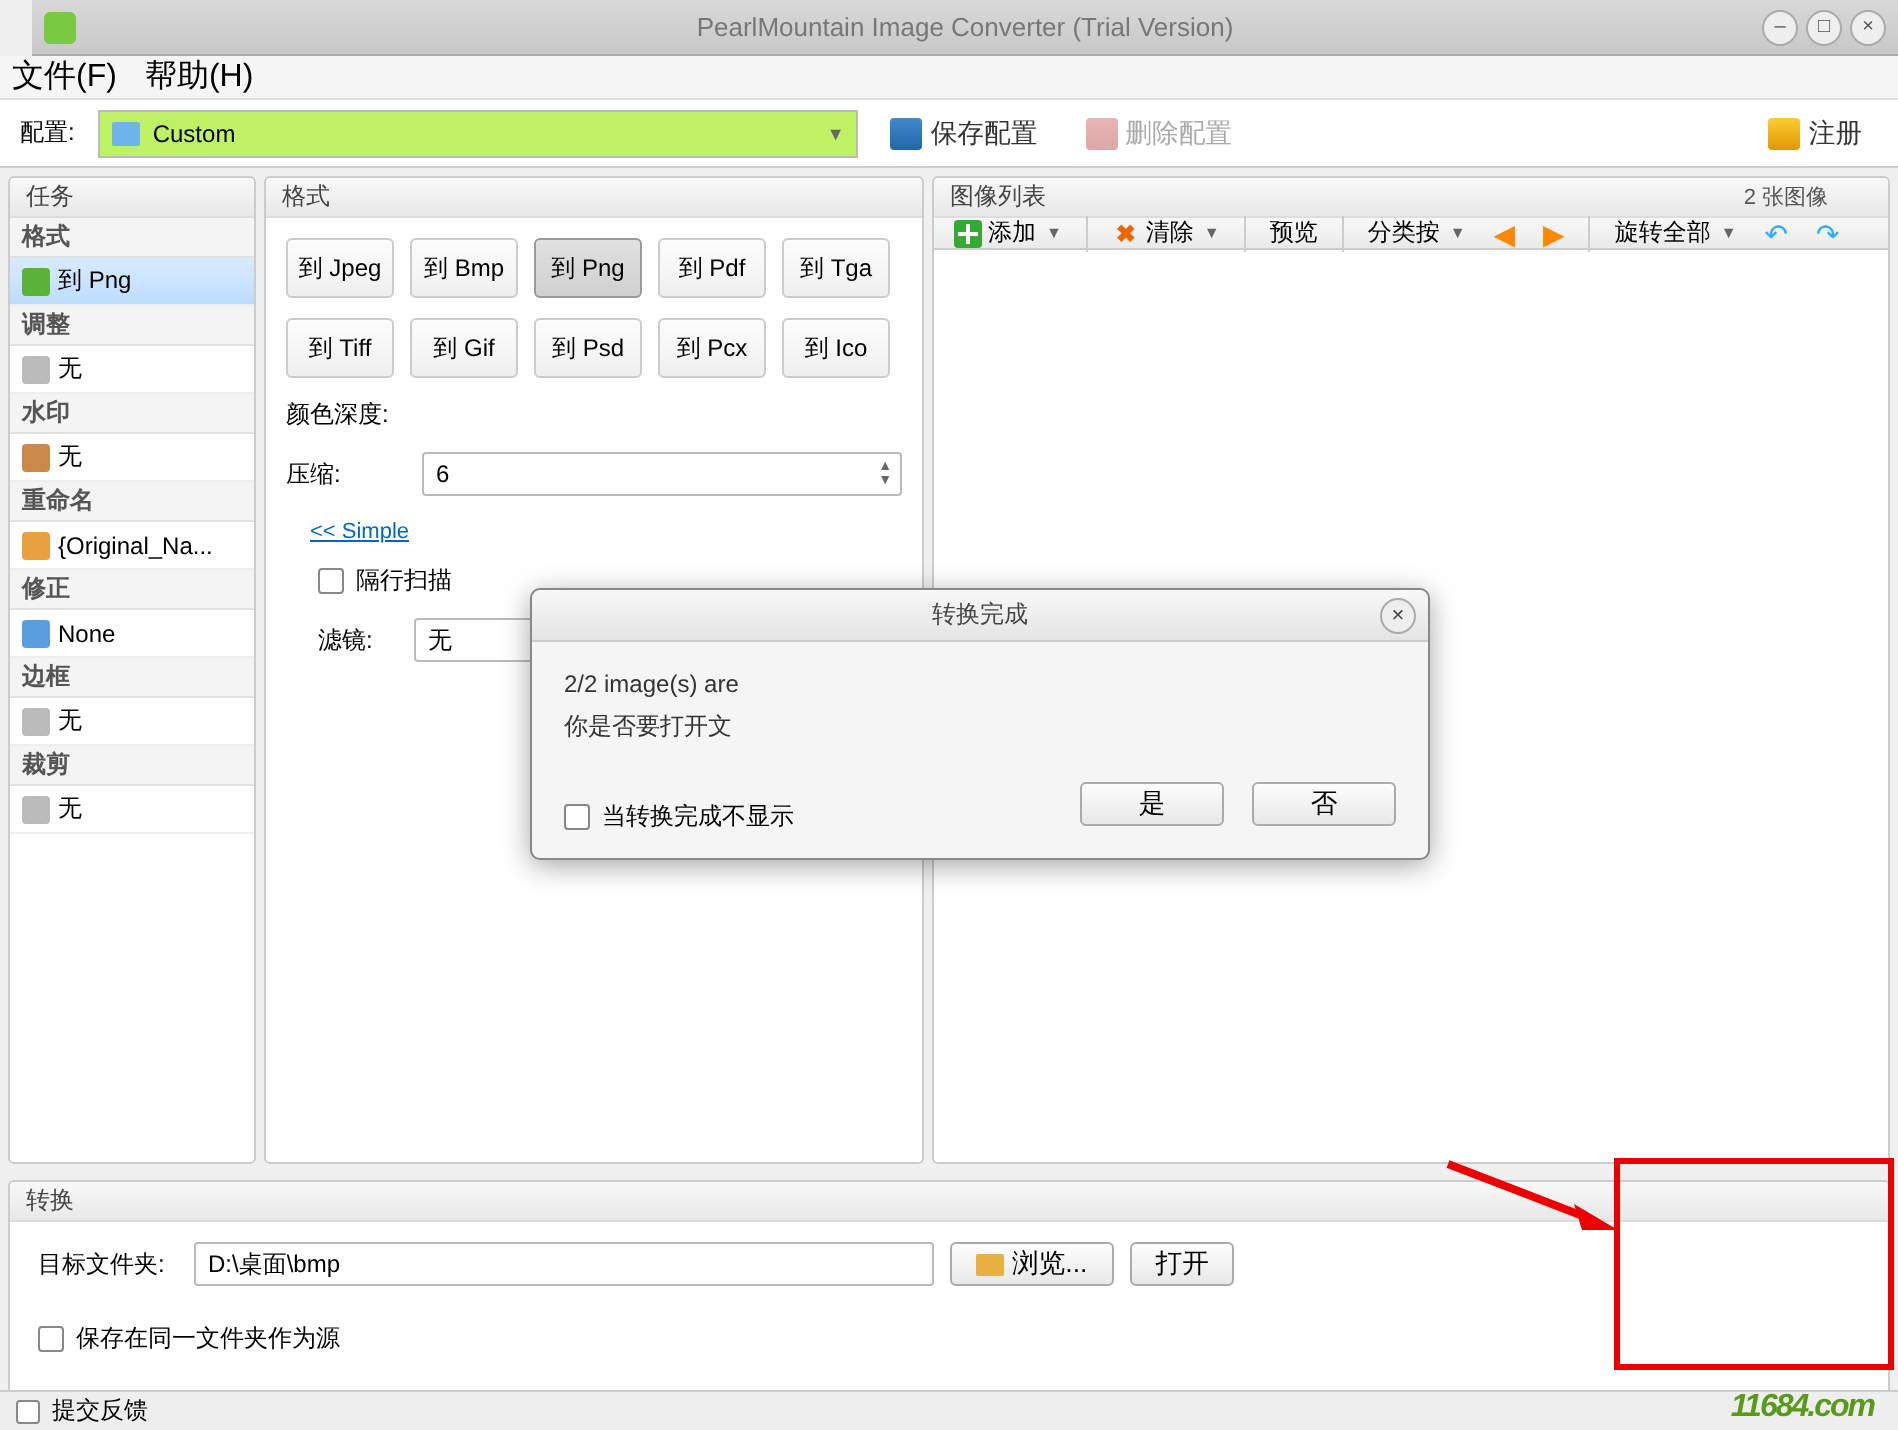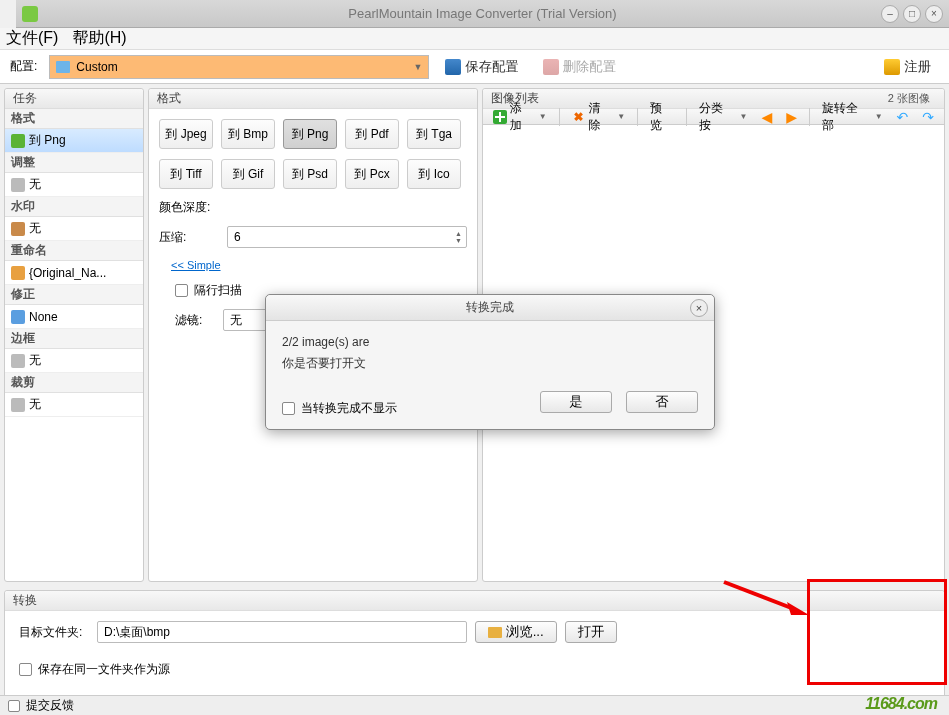--- a/index.html
+++ b/index.html
@@ -6,32 +6,32 @@
 body { font-family: "Microsoft YaHei", Arial, sans-serif; font-size: 12px; background: #f0f0f0; width: 949px; height: 715px; overflow: hidden; position: relative; }
 .titlebar { height: 28px; background: linear-gradient(#d8d8d8,#c8c8c8); display: flex; align-items: center; padding: 0 6px; border-bottom: 1px solid #aaa; position: relative; margin-left: 16px; }
 .titlebar .app-icon { width: 16px; height: 16px; background: #7ac943; border-radius: 3px; margin-right: 6px; }
 .titlebar .title { position: absolute; left: 50%; transform: translateX(-50%); color: #777; font-size: 13px; }
 .titlebar .win-controls { position: absolute; right: 6px; display: flex; gap: 4px; }
 .win-btn { width: 18px; height: 18px; border: 1px solid #aaa; border-radius: 50%; background: #eee; display:flex;align-items:center;justify-content:center;font-size:10px;color:#555;cursor:pointer;}
 .menubar { height: 22px; background: #f5f5f5; display: flex; align-items: center; padding: 0 6px; gap: 14px; font-size: 16px; border-bottom:1px solid #ddd;}
 .menubar span { cursor: pointer; }
 .toolbar { height: 34px; background: #fff; border-bottom: 1px solid #ccc; display: flex; align-items: center; padding: 0 10px; gap: 8px; }
 .toolbar .label { margin-right: 4px; }
-.preset-select { flex: 0 0 380px; height: 24px; border: 1px solid #bbb; background: #fdba74; display:flex;align-items:center;padding:0 6px;position:relative;}
+.preset-select { flex: 0 0 380px; height: 24px; border: 1px solid #bbb; background: #bef264; display:flex;align-items:center;padding:0 6px;position:relative;}
 .preset-select .folder-icon { width:14px;height:12px;background:#6db4e8;margin-right:6px;border-radius:1px;}
 .preset-select .arrow { position:absolute;right:6px;font-size:9px;color:#666;}
 .tool-btn { height:24px;padding:0 8px;border:none;background:transparent;display:flex;align-items:center;gap:4px;cursor:pointer;color:#333;}
 .tool-btn.disabled { color:#aaa; }
 .icon-box { width:16px;height:16px;display:inline-block;}
 .icon-save { background:linear-gradient(#4488cc,#2266aa);border-radius:2px;}
 .icon-delete { background:linear-gradient(#cc4444,#aa2222);border-radius:2px;opacity:.4;}
 .icon-key { background:linear-gradient(#ffcc33,#dd9900);border-radius:2px;}
 .spacer { flex:1; }
 .main { display:flex; height: 502px; padding: 4px; gap: 4px; }
-.sidebar { width: 140px; display:flex;flex-direction:column;gap:2px;}
+.sidebar { width: 124px; display:flex;flex-direction:column;gap:2px;}
 .panel { background:#fff;border:1px solid #ccc;border-radius:3px;}
 .panel-head { height:20px;background:linear-gradient(#f8f8f8,#e8e8e8);padding:0 8px;display:flex;align-items:center;font-size:12px;color:#444;border-bottom:1px solid #ddd;border-radius:3px 3px 0 0;}
 .task-item { height:24px;display:flex;align-items:center;padding:0 6px;gap:4px;border-bottom:1px solid #eee;cursor:pointer;}
 .task-header { height:20px;display:flex;align-items:center;padding:0 6px;background:#f4f4f4;font-weight:bold;color:#555;border-bottom:1px solid #e0e0e0;}
 .task-item.selected { background:linear-gradient(#d8ebff,#bedcff); }
 .mini-icon { width:14px;height:14px;border-radius:2px;}
 .mi-green{background:#5ab336;}
 .mi-brown{background:#c98a4a;}
 .mi-orange{background:#e8a040;}
 .mi-blue{background:#5a9ee0;}
@@ -65,21 +65,21 @@
 .sep{width:1px;height:18px;background:#ccc;margin:0 2px;}
 .thumbs { padding:16px;display:flex;gap:24px;align-items:flex-start;background:#fff;height:calc(100% - 50px);}
 .thumb { width:120px;text-align:center;}
 .thumb-box { width:110px;height:88px;border:1px solid #ccc;box-shadow:1px 1px 3px rgba(0,0,0,.2);margin:0 auto 14px;display:flex;align-items:center;justify-content:center;overflow:hidden;}
 .thumb.selected .thumb-box { outline:2px solid #5aa3e8;outline-offset:6px;background:#e8f2ff;}
 .thumb.selected { background:#cfe4f8;padding:6px 6px 4px;border-radius:2px;}
 .thumb.selected .thumb-name{color:#fff;background:#5aa3e8;padding:1px 4px;border-radius:2px;}
 .placeholder-photo{width:100%;height:100%;background:linear-gradient(135deg,#a8c99a 0%,#e8d9b0 40%,#c9a878 70%,#8a6848 100%);}
 .placeholder-portrait{width:80px;height:100%;background:linear-gradient(#f5ede3 0%,#d8c4b0 40%,#4a3830 80%,#2a1a15 100%);margin:0 auto;}
 .thumb-name{font-size:11px;color:#444;}
-.image-count{font-size:11px;color:#555;margin-right:6px;}
+.image-count{font-size:11px;color:#555;margin-right:22px;}
 .bottom { padding:4px;}
 .convert-panel { position:relative;}
 .convert-body { padding:10px 14px;display:flex;flex-direction:column;gap:8px;}
 .path-row { display:flex;align-items:center;gap:8px;}
 .path-row label{width:70px;}
 .path-input { flex:0 0 370px;height:22px;border:1px solid #bbb;padding:0 6px;display:flex;align-items:center;background:#fff;border-radius:2px;}
 .btn { height:22px;padding:0 12px;border:1px solid #aaa;background:linear-gradient(#fdfdfd,#e8e8e8);border-radius:3px;cursor:pointer;display:flex;align-items:center;gap:4px;}
 .folder-ic{width:14px;height:11px;background:#e8b040;border-radius:1px;}
 .start-btn { position:absolute;right:22px;top:10px;width:72px;height:72px;border-radius:50%;background:radial-gradient(circle at 35% 30%,#bde8ff,#3aa8e0 60%,#1670a0);border:3px solid #ddd;box-shadow:0 2px 6px rgba(0,0,0,.3);display:flex;align-items:center;justify-content:center;color:#fff;font-weight:bold;font-size:13px;cursor:pointer;font-style:italic;}
 .red-box { position:absolute;right:2px;bottom:30px;width:140px;height:106px;border:3px solid #e00;pointer-events:none;}

